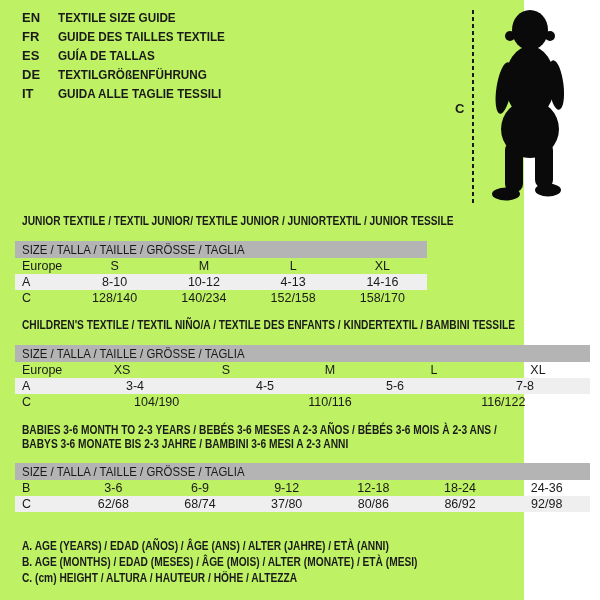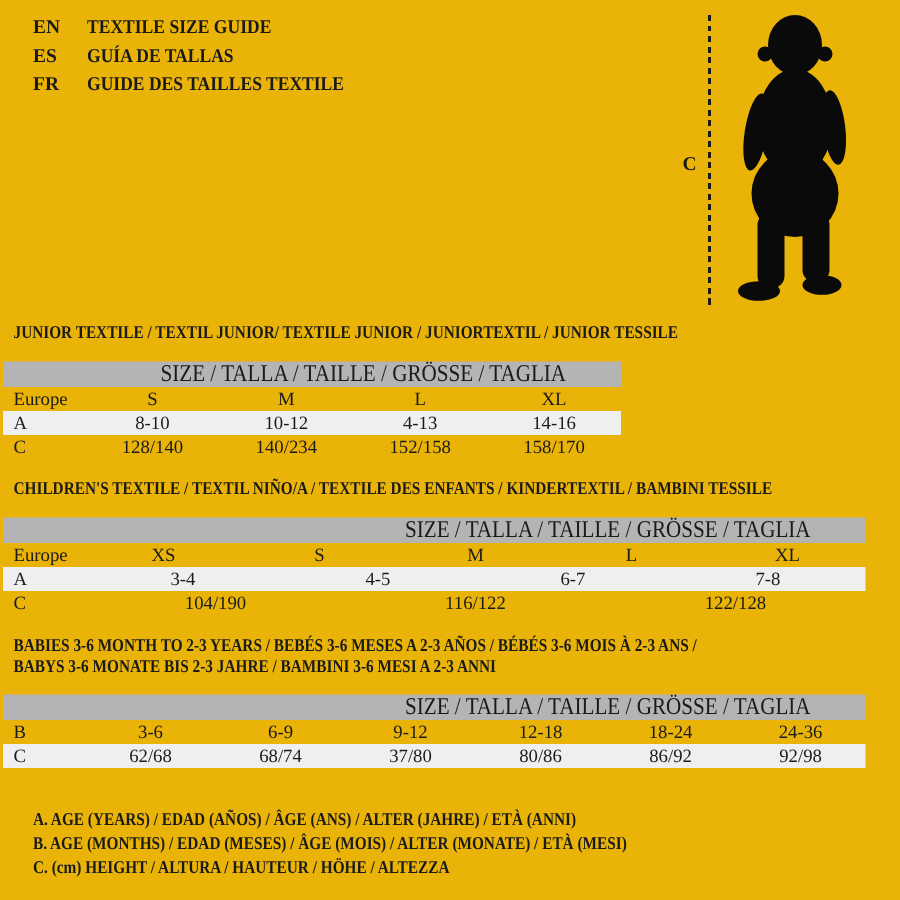--- a/index.html
+++ b/index.html
@@ -3,53 +3,53 @@
 <meta charset="utf-8">
 <style>
   * { margin:0; padding:0; box-sizing:border-box; }
   html,body { background:#ffffff; }
   body {
     width:600px; height:600px; overflow:hidden;
     font-family:"Liberation Sans", sans-serif;
     color:#1a1a1a;
     -webkit-font-smoothing:antialiased;
   }
-  .page { position:relative; width:600px; height:600px; background:#eab308;font-family:Liberation Serif, serif; }
+  .page { position:relative; width:524px; height:600px; background:#bef264; }
 
   
   .top { position:relative; height:214px; }
   .langs { position:absolute; left:22px; top:8px; }
   .lang-row { display:flex; line-height:19px; font-size:13px; font-weight:700; }
   .lang-code { width:36px; flex:0 0 36px; }
   .lang-title { white-space:nowrap; transform:scaleX(0.9); transform-origin:left center; }
 
   .figure { position:absolute; left:450px; top:0; width:150px; height:214px; }
   .c-label { position:absolute; left:5px; top:101px; font-size:13px; font-weight:700; }
   .dash-line {
     position:absolute; left:22px; top:10px; width:2px; height:196px;
     background:repeating-linear-gradient(to bottom, #1a1a1a 0 4px, transparent 4px 7px);
   }
   .toddler { position:absolute; left:36px; top:6px; width:92px; height:200px; }
 
   
-  .section { margin-left:2px; }
+  .section { margin-left:15px; }
   .sec-junior   { margin-top:0; }
   .sec-children { margin-top:12px; }
   .sec-babies   { margin-top:13px; }
 
   .tbl-heading {
     margin-left:7px; font-size:12px; font-weight:700; line-height:14px;
     white-space:nowrap; transform:scaleX(0.85); transform-origin:left center;
   }
   .tbl { margin-top:13px; }
   .sec-babies .tbl { margin-top:12px; }
   .w-junior { width:412px; }
   .w-wide   { width:575px; }
 
-  .tbl-bar { height:17px; line-height:17px; background:#b4b4b4; padding-left:7px; font-size:16px;text-align:right; }
+  .tbl-bar { height:17px; line-height:17px; background:#b4b4b4; padding-left:7px; font-size:13px; }
   .tbl-bar > span {
     display:inline-block; white-space:nowrap;
     transform:scaleX(0.88); transform-origin:left center;
   }
   .t-row { display:flex; height:16px; line-height:16px; font-size:12.5px; }
   .t-rows > .t-row:nth-child(2) { background:#efefef; }
   .t-label { flex:0 0 55px; padding-left:7px; }
   .t-cell  { flex:1; text-align:center; }
 
   
@@ -65,26 +65,34 @@
 <div class="page">
 
   <div class="top">
 
     <div class="langs">
       <div class="lang-row">
         <span class="lang-code">EN</span>
         <span class="lang-title">TEXTILE SIZE GUIDE</span>
       </div>
       <div class="lang-row">
+        <span class="lang-code">FR</span>
+        <span class="lang-title">GUIDE DES TAILLES TEXTILE</span>
+      </div>
+      <div class="lang-row">
         <span class="lang-code">ES</span>
         <span class="lang-title">GUÍA DE TALLAS</span>
       </div>
       <div class="lang-row">
-        <span class="lang-code">FR</span>
-        <span class="lang-title">GUIDE DES TAILLES TEXTILE</span>
+        <span class="lang-code">DE</span>
+        <span class="lang-title">TEXTILGRÖßENFÜHRUNG</span>
+      </div>
+      <div class="lang-row">
+        <span class="lang-code">IT</span>
+        <span class="lang-title">GUIDA ALLE TAGLIE TESSILI</span>
       </div>
     </div>
 
     <div class="figure">
       <span class="c-label">C</span>
       <div class="dash-line"></div>
       <svg class="toddler" viewBox="0 0 92 200" xmlns="http://www.w3.org/2000/svg" fill="#0a0a0a">
         <circle cx="24" cy="30" r="5"></circle>
         <circle cx="64" cy="30" r="5"></circle>
         <ellipse cx="44" cy="24" rx="18" ry="20"></ellipse>
@@ -145,28 +153,28 @@
           <span class="t-cell">XS</span>
           <span class="t-cell">S</span>
           <span class="t-cell">M</span>
           <span class="t-cell">L</span>
           <span class="t-cell">XL</span>
         </div>
         <div class="t-row">
           <span class="t-label">A</span>
           <span class="t-cell">3-4</span>
           <span class="t-cell">4-5</span>
-          <span class="t-cell">6-7</span>
+          <span class="t-cell">5-6</span>
           <span class="t-cell">7-8</span>
         </div>
         <div class="t-row">
           <span class="t-label">C</span>
           <span class="t-cell">104/190</span>
+          <span class="t-cell">110/116</span>
           <span class="t-cell">116/122</span>
-          <span class="t-cell">122/128</span>
         </div>
       </div>
     </div>
   </div>
 
   <div class="section sec-babies">
     <div class="tbl-heading">BABIES 3-6 MONTH TO 2-3 YEARS / BEBÉS 3-6 MESES A 2-3 AÑOS / BÉBÉS 3-6 MOIS À 2-3 ANS /</div>
     <div class="tbl-heading">BABYS 3-6 MONATE BIS 2-3 JAHRE / BAMBINI 3-6 MESI A 2-3 ANNI</div>
     <div class="tbl w-wide">
       <div class="tbl-bar">

